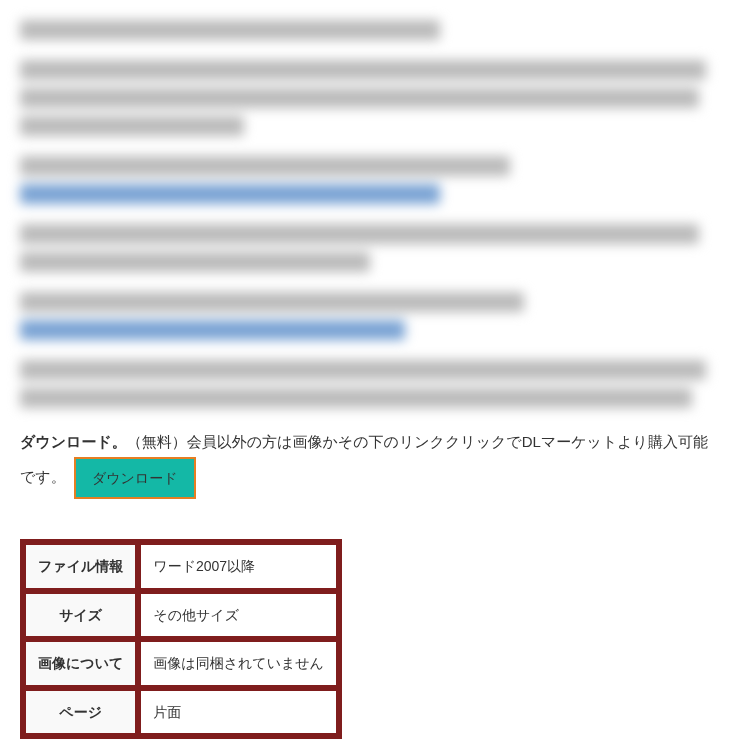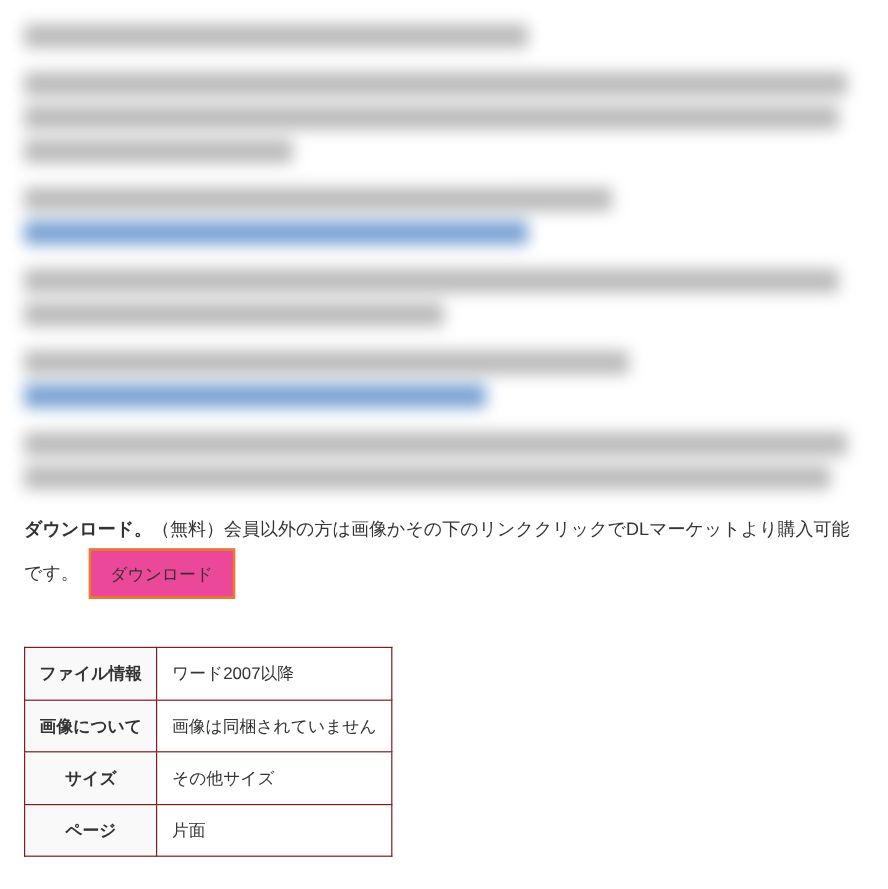--- a/index.html
+++ b/index.html
@@ -57,30 +57,30 @@
     .visible-text .bold {
       font-weight: bold;
     }
     .download-btn {
       display: inline-block;
       border: 2px solid #e67e22;
       padding: 6px 16px;
       font-size: 14px;
       margin-left: 4px;
       cursor: pointer;
-      background: #ec4899;
+      background: #14b8a6;
       vertical-align: middle;
     }
     table.info-table {
       border-collapse: collapse;
       margin-top: 30px;
     }
     table.info-table th,
     table.info-table td {
-      border: 1px solid #7f1d1d;
+      border: 6px solid #7f1d1d;
       padding: 8px 12px;
       font-size: 14px;
       text-align: left;
       vertical-align: middle;
     }
     table.info-table th {
       background: #f9f9f9;
       font-weight: bold;
       text-align: center;
       white-space: nowrap;
@@ -127,26 +127,26 @@
   </span>
 </div>
 
 <table class="info-table">
   <tbody>
     <tr>
       <th>ファイル情報</th>
       <td>ワード2007以降</td>
     </tr>
     <tr>
+      <th>サイズ</th>
+      <td>その他サイズ</td>
+    </tr>
+    <tr>
       <th>画像について</th>
       <td>画像は同梱されていません</td>
-    </tr>
-    <tr>
-      <th>サイズ</th>
-      <td>その他サイズ</td>
     </tr>
     <tr>
       <th>ページ</th>
       <td>片面</td>
     </tr>
 
   </tbody>
 </table>
 
 </body></html>

